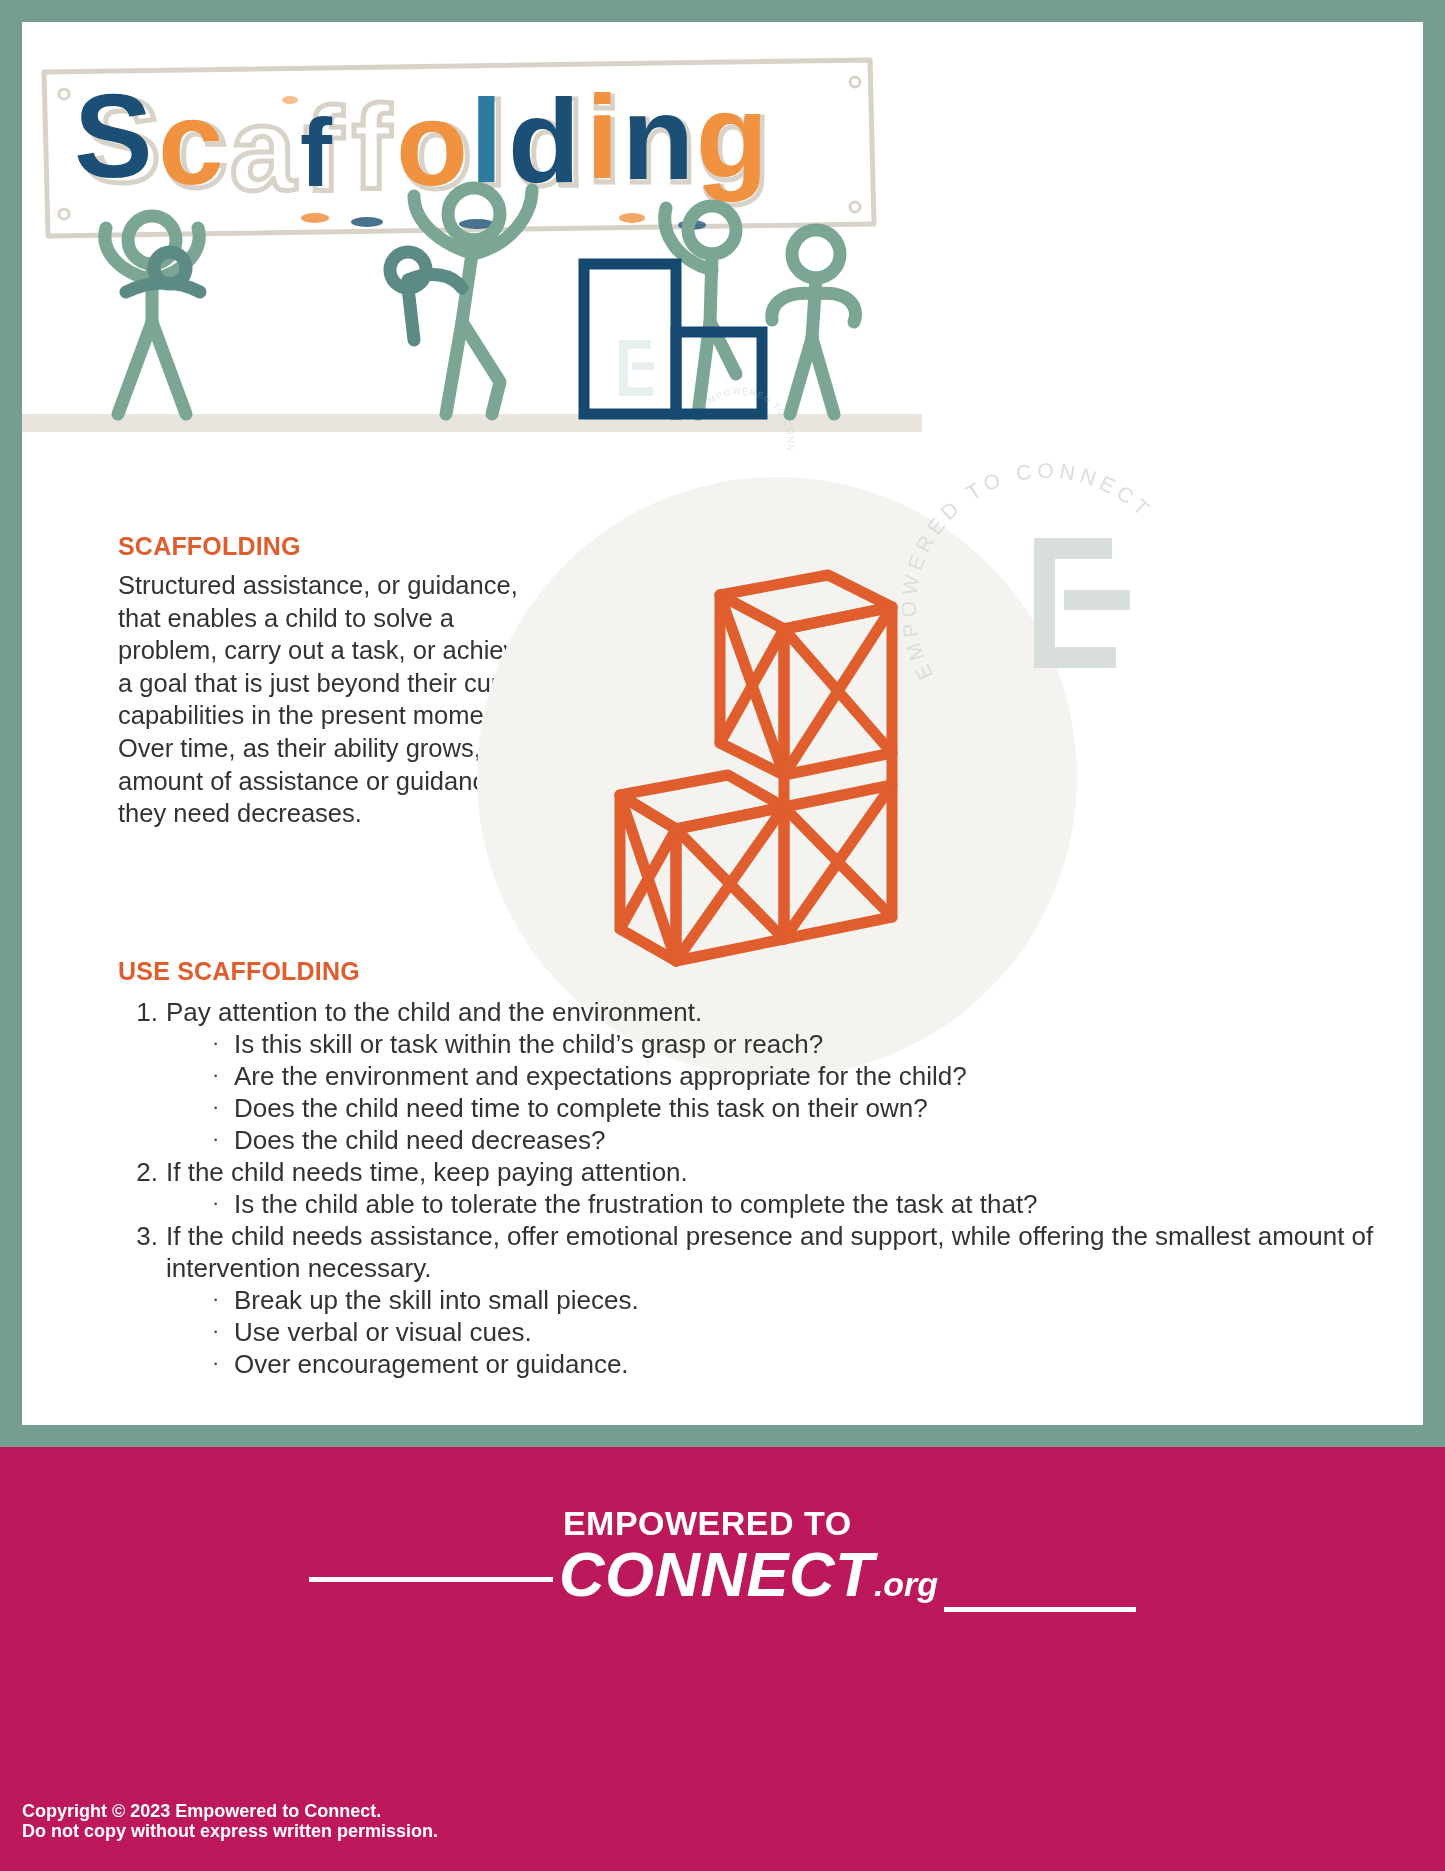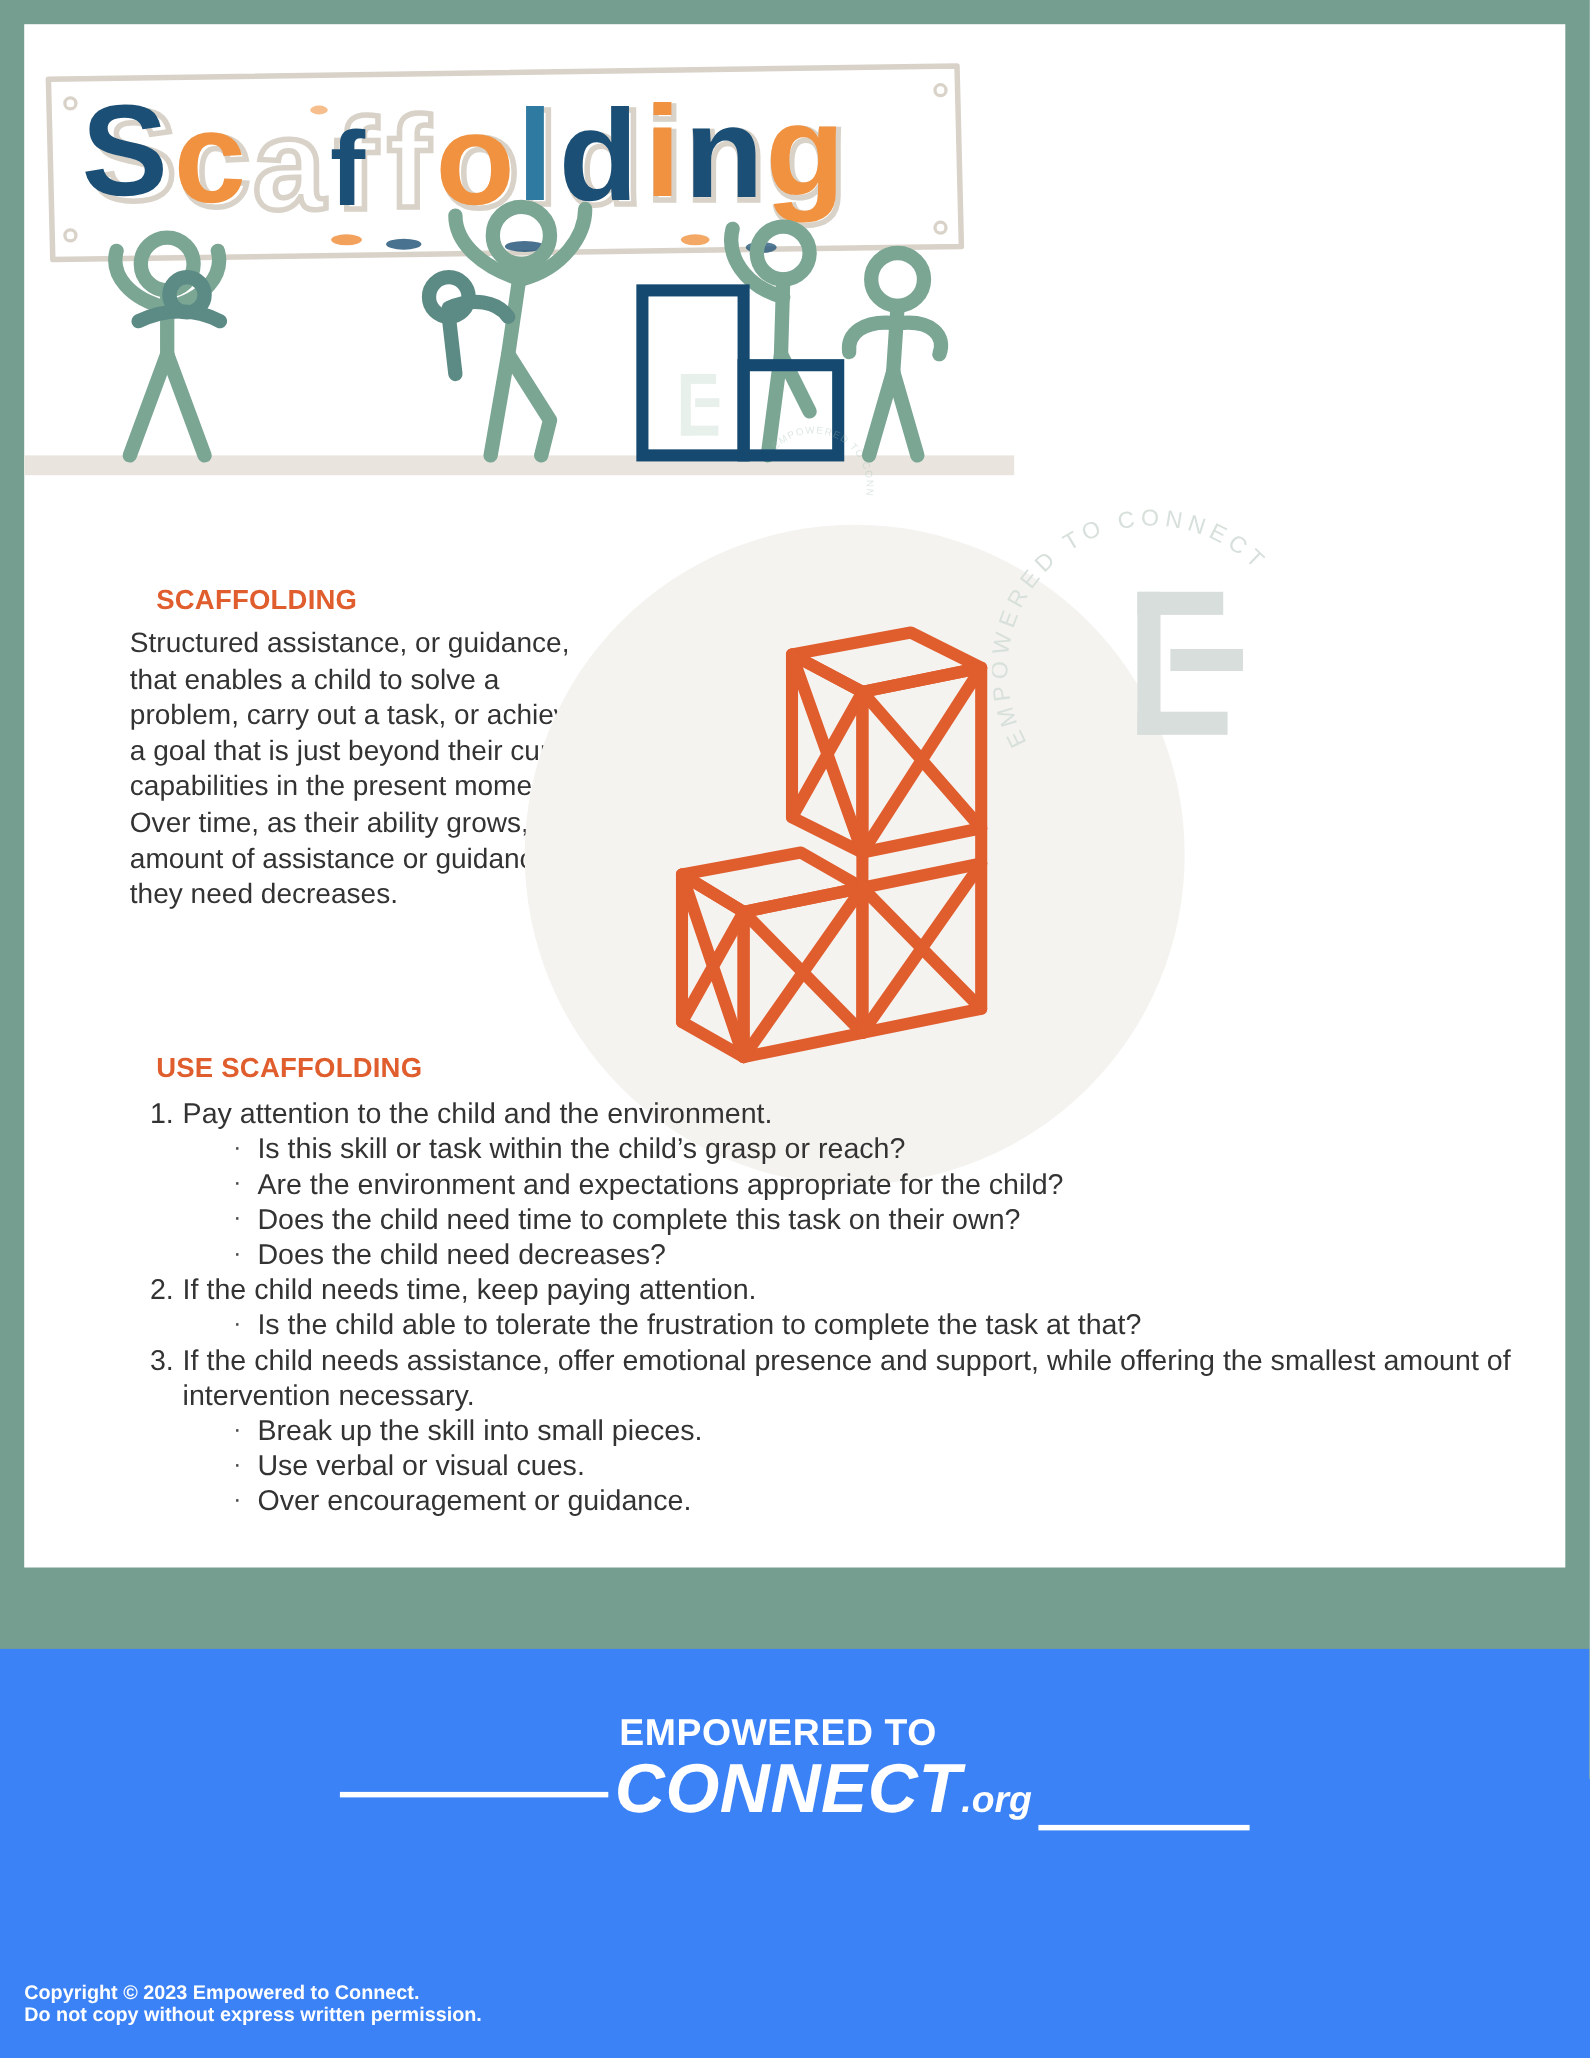--- a/index.html
+++ b/index.html
@@ -32,21 +32,20 @@
     position: absolute;
     left: 96px; top: 510px;
     width: 430px;
   }
   .sec-title {
     color: #e05d2e;
     font-size: 25px;
     font-weight: bold;
     letter-spacing: 0.2px;
     margin-bottom: 8px;
-    margin-left: 24px;
   }
   .def-text {
     color: #333333;
     font-size: 25.5px;
     line-height: 32.6px;
     font-weight: 350;
   }
 
   
   .graphic {
@@ -110,22 +109,22 @@
     position: absolute;
     left: 46px; top: -1px;
     font-size: 22px;
     color: #444;
   }
 
   
   .footer {
     position: absolute;
     left: 0; bottom: 0;
-    width: 1445px; height: 372px;
-    background: #3b82f6;
+    width: 1445px; height: 424px;
+    background: #be185d;
   }
   .footer .logo-row {
     position: absolute;
     left: 0; top: 58px;
     width: 1445px;
     display: flex;
     align-items: center;
     justify-content: center;
   }
   .footer .rule {

